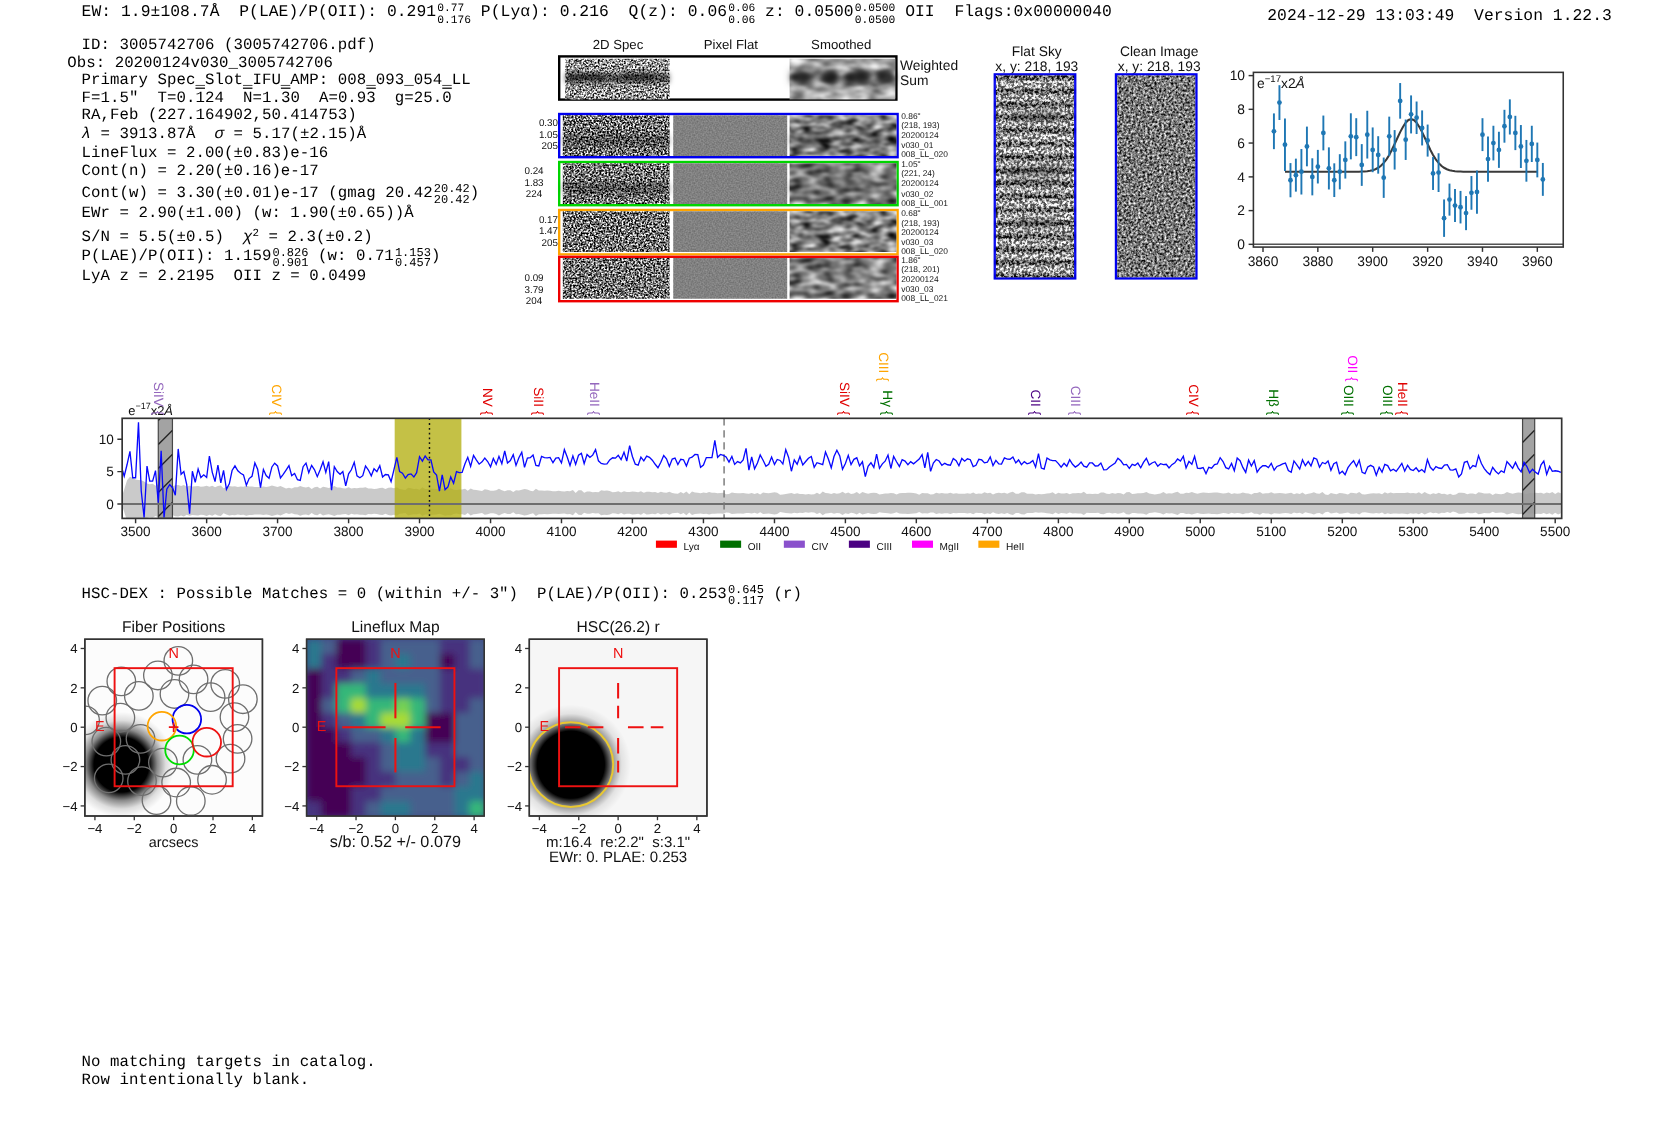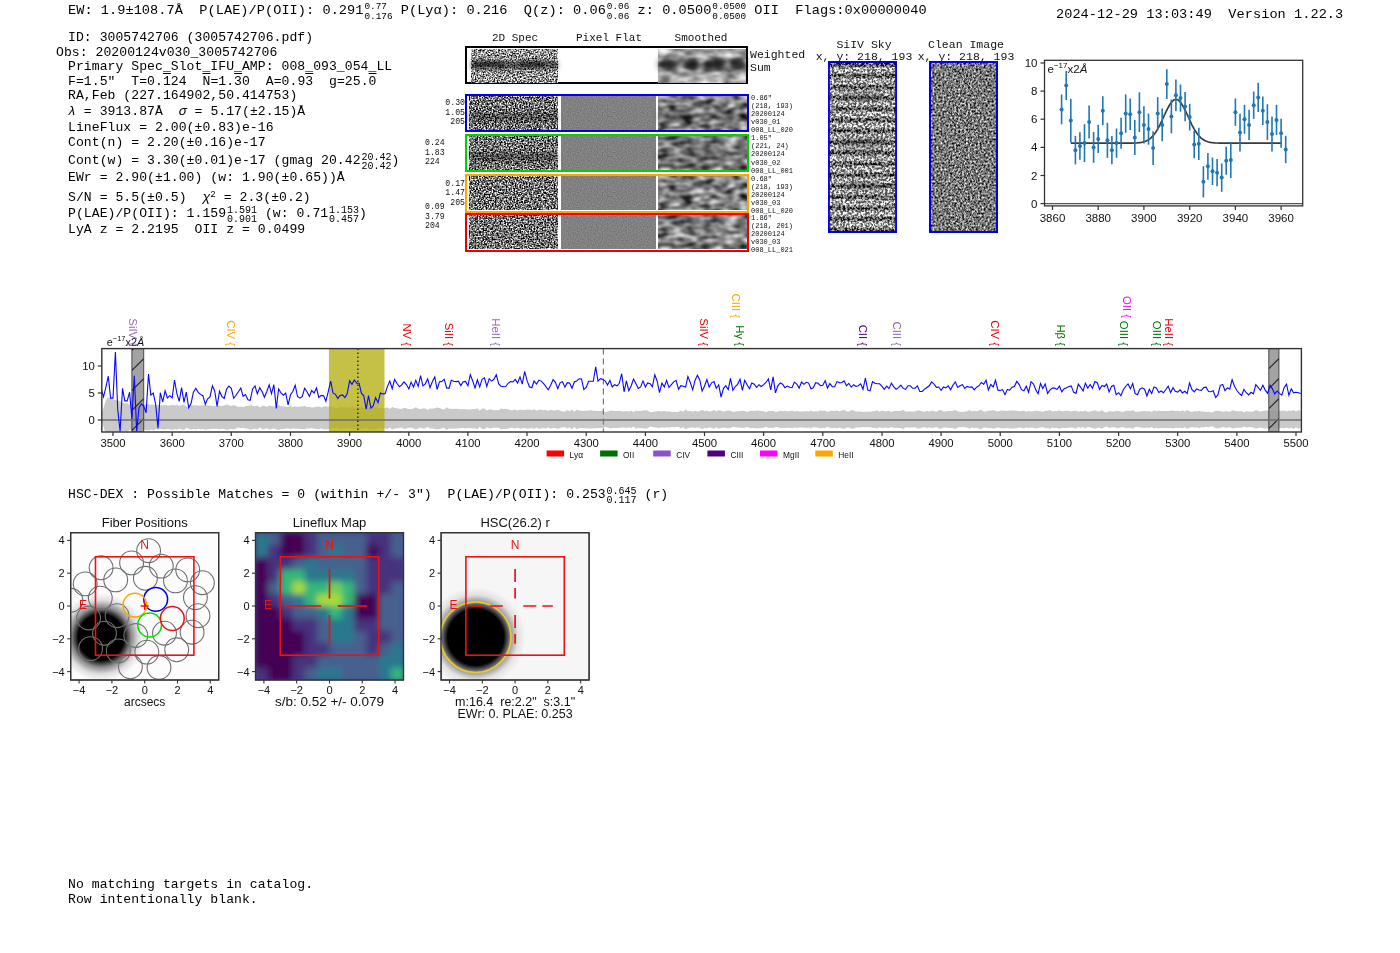--- a/index.html
+++ b/index.html
@@ -1,17 +1,17 @@
 <!DOCTYPE html>
 <html><head><meta charset="utf-8"><style>html,body{margin:0;padding:0;width:1400px;height:953px;background:#fff;overflow:hidden}
 body{position:relative;font-family:"Liberation Mono",monospace;color:#000}
 .t{position:absolute;white-space:pre;font-size:13.1px;line-height:14px;letter-spacing:0.05px}
 .hd{font-size:13.6px !important}
 .hd .st{font-size:9.4px;line-height:9.6px;vertical-align:-5px}
-.s{font-family:Liberation Mono, monospace;color:#111}
+.s{font-family:Liberation Sans, sans-serif;color:#111}
 .st{display:inline-block;font-size:10px;line-height:8.8px;vertical-align:-5px;letter-spacing:0}
 .st span{display:block}
 .ov{text-decoration:overline}
 sup{font-size:9px;vertical-align:4px}
 svg text{font-family:"Liberation Sans",sans-serif}
 </style></head><body>
 <svg width="0" height="0" style="position:absolute">
 <defs>
 <filter id="nzfine" x="0" y="0" width="100%" height="100%" color-interpolation-filters="sRGB">
  <feTurbulence type="fractalNoise" baseFrequency="0.65" numOctaves="2" seed="11" stitchTiles="stitch"></feTurbulence>
@@ -108,21 +108,21 @@
       <rect x="-2" y="-2" width="99" height="38" filter="url(#nzflat)"></rect>
     </svg>
   </div>
 <div style="position:absolute;left:657.5px;top:135.8px;width:89px;height:34.5px">
     <svg width="89" height="34" style="display:block">
       <rect x="-2" y="-2" width="93" height="38" filter="url(#nzsmooth2)"></rect>
     </svg>
   </div>
 <div style="position:absolute;left:469px;top:153.1px;width:89px;height:8px;background:rgba(0,0,0,0.35);filter:blur(2.5px)"></div>
 <div style="position:absolute;left:657.5px;top:152.0px;width:89px;height:9px;background:rgba(0,0,0,0.28);filter:blur(3px)"></div>
-<div class="s" style="position:absolute;left:425px;top:138.3px;width:40px;text-align:left;font-size:8.2px;line-height:9.6px">0.24<br>1.83<br>224</div>
+<div class="s" style="position:absolute;left:425px;top:138.3px;width:40px;text-align:center;font-size:8.2px;line-height:9.6px">0.24<br>1.83<br>224</div>
 <div class="s" style="position:absolute;left:751px;top:134.3px;font-size:7px;line-height:8.1px">1.05"<br>(221, 24)<br>20200124<br>v030_02<br>008_LL_001</div>
 <div style="position:absolute;left:464.5px;top:174.1px;width:280.5px;height:34.5px;border:2px solid #ffa500;background:#fff"></div>
 <div style="position:absolute;left:469px;top:176.1px;width:89px;height:34.5px">
     <svg width="89" height="34" style="display:block">
       <rect x="-2" y="-2" width="93" height="38" filter="url(#nzfine)"></rect>
     </svg>
   </div>
 <div style="position:absolute;left:560.5px;top:176.1px;width:94.5px;height:34.5px">
     <svg width="95" height="34" style="display:block">
       <rect x="-2" y="-2" width="99" height="38" filter="url(#nzflat)"></rect>
@@ -144,23 +144,23 @@
 <div style="position:absolute;left:560.5px;top:215.4px;width:94.5px;height:34.5px">
     <svg width="95" height="34" style="display:block">
       <rect x="-2" y="-2" width="99" height="38" filter="url(#nzflat)"></rect>
     </svg>
   </div>
 <div style="position:absolute;left:657.5px;top:215.4px;width:89px;height:34.5px">
     <svg width="89" height="34" style="display:block">
       <rect x="-2" y="-2" width="93" height="38" filter="url(#nzsmooth2)"></rect>
     </svg>
   </div>
-<div class="s" style="position:absolute;left:425px;top:202px;width:40px;text-align:left;font-size:8.2px;line-height:9.6px">0.09<br>3.79<br>204</div>
+<div class="s" style="position:absolute;left:425px;top:227px;width:40px;text-align:center;font-size:8.2px;line-height:9.6px">0.09<br>3.79<br>204</div>
 <div class="s" style="position:absolute;left:751px;top:213.9px;font-size:7px;line-height:8.1px">1.86"<br>(218, 201)<br>20200124<br>v030_03<br>008_LL_021</div>
-<div class="s" style="position:absolute;left:864px;top:38px;transform:translateX(-50%);font-size:11.5px">SiIV Sky</div>
+<div class="s" style="position:absolute;left:864px;top:38px;transform:translateX(-50%);font-size:11.5px">Flat Sky</div>
 <div class="s" style="position:absolute;left:864px;top:50px;transform:translateX(-50%);font-size:11.5px">x, y: 218, 193</div>
 <div class="s" style="position:absolute;left:966px;top:38px;transform:translateX(-50%);font-size:11.5px">Clean Image</div>
 <div class="s" style="position:absolute;left:966px;top:50px;transform:translateX(-50%);font-size:11.5px">x, y: 218, 193</div>
 <div style="position:absolute;left:828px;top:61px;width:65px;height:168px;border:2.8px solid #0000ee">
     <svg width="65" height="168" style="display:block">
       <rect x="-2" y="-2" width="69" height="172" filter="url(#nzsky)"></rect>
     </svg>
     <div style="position:absolute;left:12px;top:28px;width:40px;height:10px;background:rgba(0,0,0,0.35);filter:blur(3px)"></div>
     <div style="position:absolute;left:8px;top:75px;width:48px;height:12px;background:rgba(0,0,0,0.35);filter:blur(3.5px)"></div>
     <div style="position:absolute;left:15px;top:118px;width:38px;height:9px;background:rgba(0,0,0,0.3);filter:blur(3px)"></div>
@@ -177,21 +177,21 @@
 <div class="t" style="left:56px;top:45.5px">Obs: 20200124v030_3005742706</div>
 <div class="t" style="left:68px;top:60.0px">Primary Spec_Slot_IFU_AMP: 008_093_054_LL</div>
 <div class="t" style="left:68px;top:74.5px">F=1.5"  T=0.<span class="ov">1</span>24  <span class="ov">N</span>=1.<span class="ov">3</span>0  A=0.9<span class="ov">3</span>  g=25.<span class="ov">0</span></div>
 <div class="t" style="left:68px;top:89.0px">RA,Feb (227.164902,50.414753)</div>
 <div class="t" style="left:68px;top:104.5px"><i>λ</i> = 3913.87Å  <i>σ</i> = 5.17(±2.15)Å</div>
 <div class="t" style="left:68px;top:120.5px">LineFlux = 2.00(±0.83)e-16</div>
 <div class="t" style="left:68px;top:135.5px">Cont(n) = 2.20(±0.16)e-17</div>
 <div class="t" style="left:68px;top:153.5px">Cont(w) = 3.30(±0.01)e-17 (gmag 20.42 <span class="st"><span>20.42</span><span>20.42</span></span>)</div>
 <div class="t" style="left:68px;top:171.0px">EWr = 2.90(±1.00) (w: 1.90(±0.65))Å</div>
 <div class="t" style="left:68px;top:188.0px">S/N = 5.5(±0.5)  <i>χ</i><sup>2</sup> = 2.3(±0.2)</div>
-<div class="t" style="left:68px;top:206.5px">P(LAE)/P(OII): 1.159 <span class="st"><span>1.591</span><span>0.901</span></span> (w: 0.71 <span class="st"><span>1.153</span><span>0.457</span></span>)</div>
+<div class="t" style="left:68px;top:206.5px">P(LAE)/P(OII): 1.159 <span class="st"><span>0.826</span><span>0.901</span></span> (w: 0.71 <span class="st"><span>1.153</span><span>0.457</span></span>)</div>
 <div class="t" style="left:68px;top:222.5px">LyA z = 2.2195  OII z = 0.0499</div>
 <div class="t" style="left:68px;top:487.5px">HSC-DEX : Possible Matches = 0 (within +/- 3")  P(LAE)/P(OII): 0.253 <span class="st"><span>0.645</span><span>0.117</span></span> (r)</div>
 <div class="t" style="left:68px;top:877.5px">No matching targets in catalog.</div>
 <div class="t" style="left:68px;top:892.5px">Row intentionally blank.</div>
 <svg style="position:absolute;left:60px;top:268px" width="1290" height="200" shape-rendering="auto">
     <rect x="41.8" y="80.6" width="1199.6" height="83.4" fill="#ffffff"></rect>
     <clipPath id="mclip">
       <rect x="41.8" y="80.6" width="1199.6" height="83.4"></rect>
     </clipPath>
     <g clip-path="url(#mclip)">

